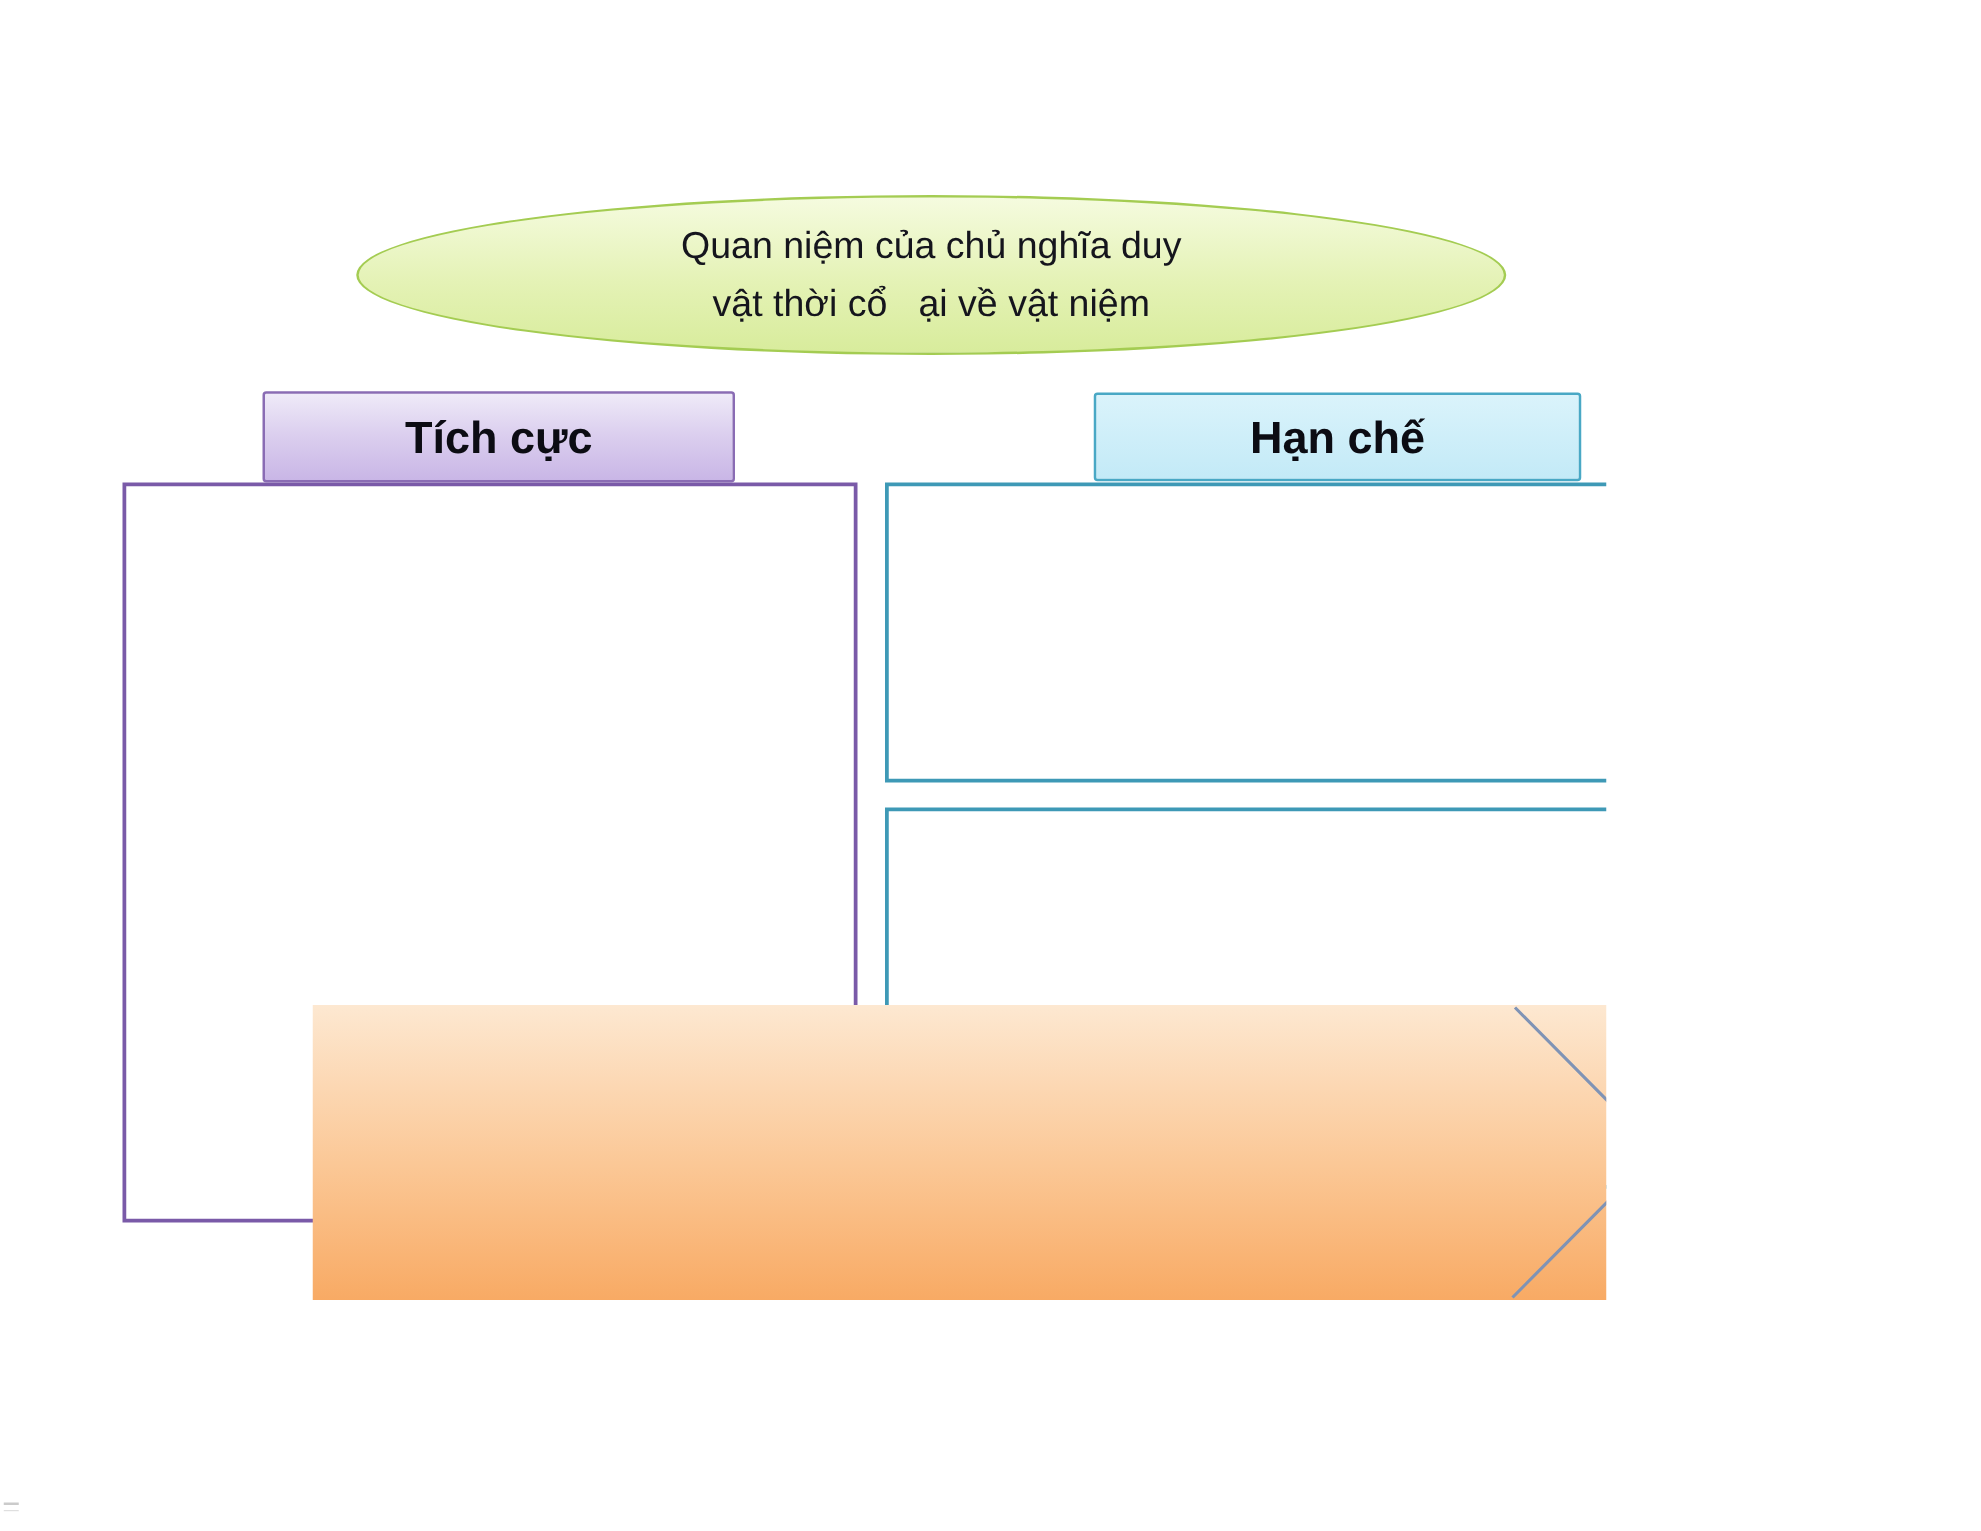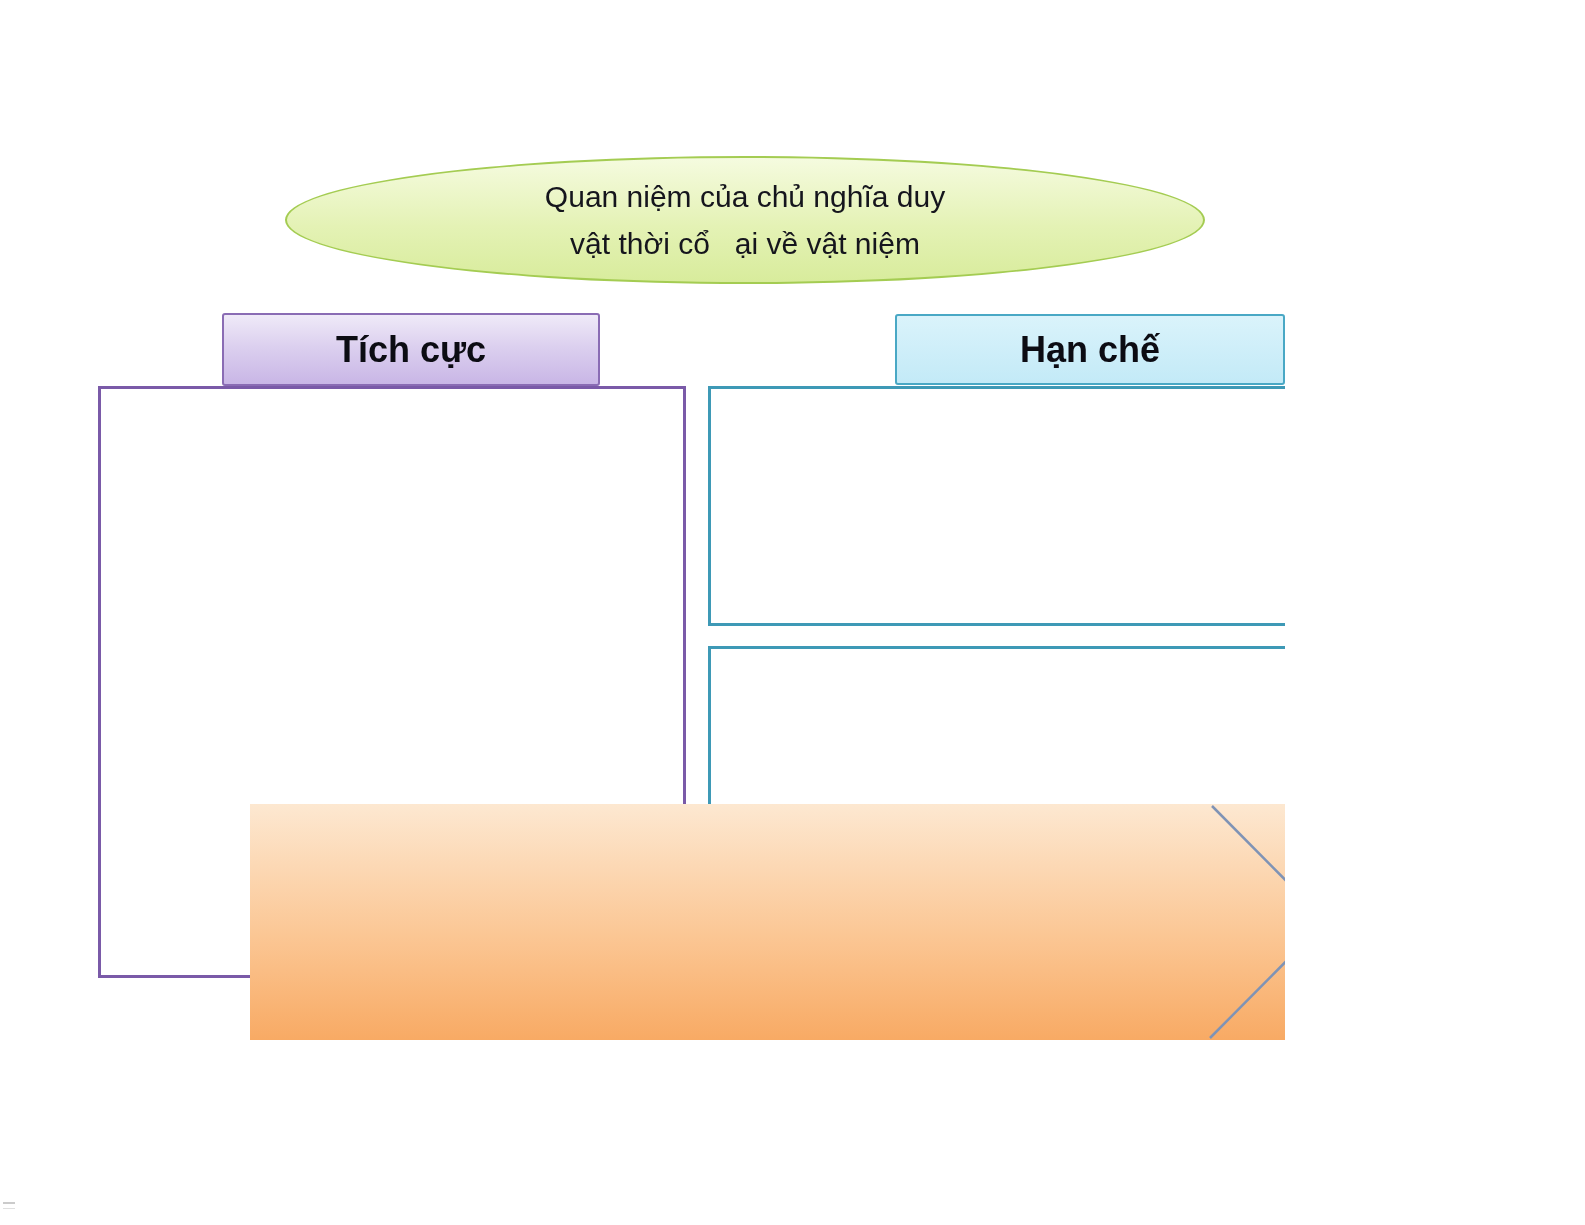--- a/index.html
+++ b/index.html
@@ -41,28 +41,28 @@
     position: absolute;
     display: flex;
     align-items: center;
     justify-content: center;
     font-size: 36px;
     font-weight: 600;
     color: #0c0c13;
     z-index: 2;
   }
   .hdr-positive {
-    left: 222px; top: 297px;
+    left: 210px; top: 297px;
     width: 378px; height: 73px;
     border: 2px solid #8a6cb4;
     border-radius: 3px;
     background: linear-gradient(180deg, #efeaf8 0%, #dcd0ef 45%, #c9b6e6 100%);
   }
   .hdr-limit {
-    left: 895px; top: 298px;
+    left: 875px; top: 298px;
     width: 390px; height: 71px;
     border: 2px solid #49a8c5;
     border-radius: 3px;
     background: linear-gradient(180deg, #daf3fb 0%, #c3eaf7 100%);
   }
 
   
   .box {
     position: absolute;
     background: #ffffff;

